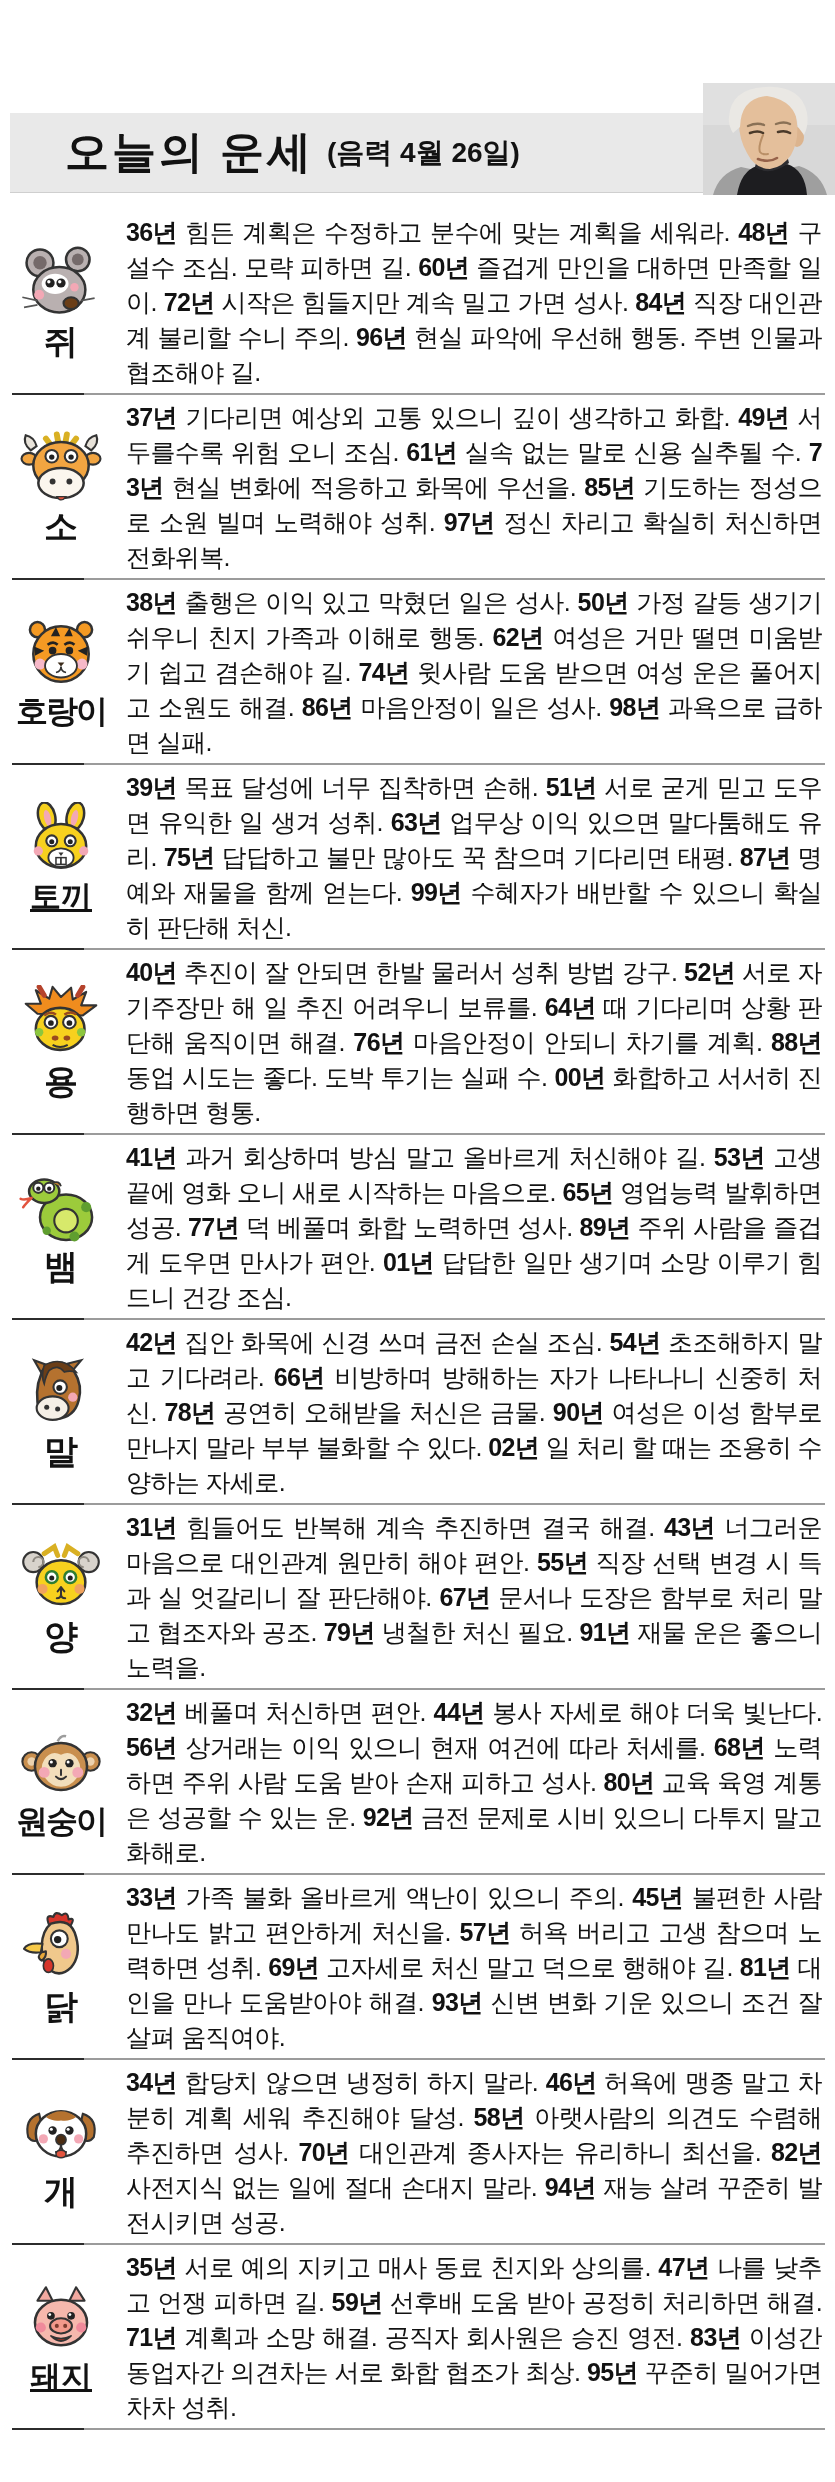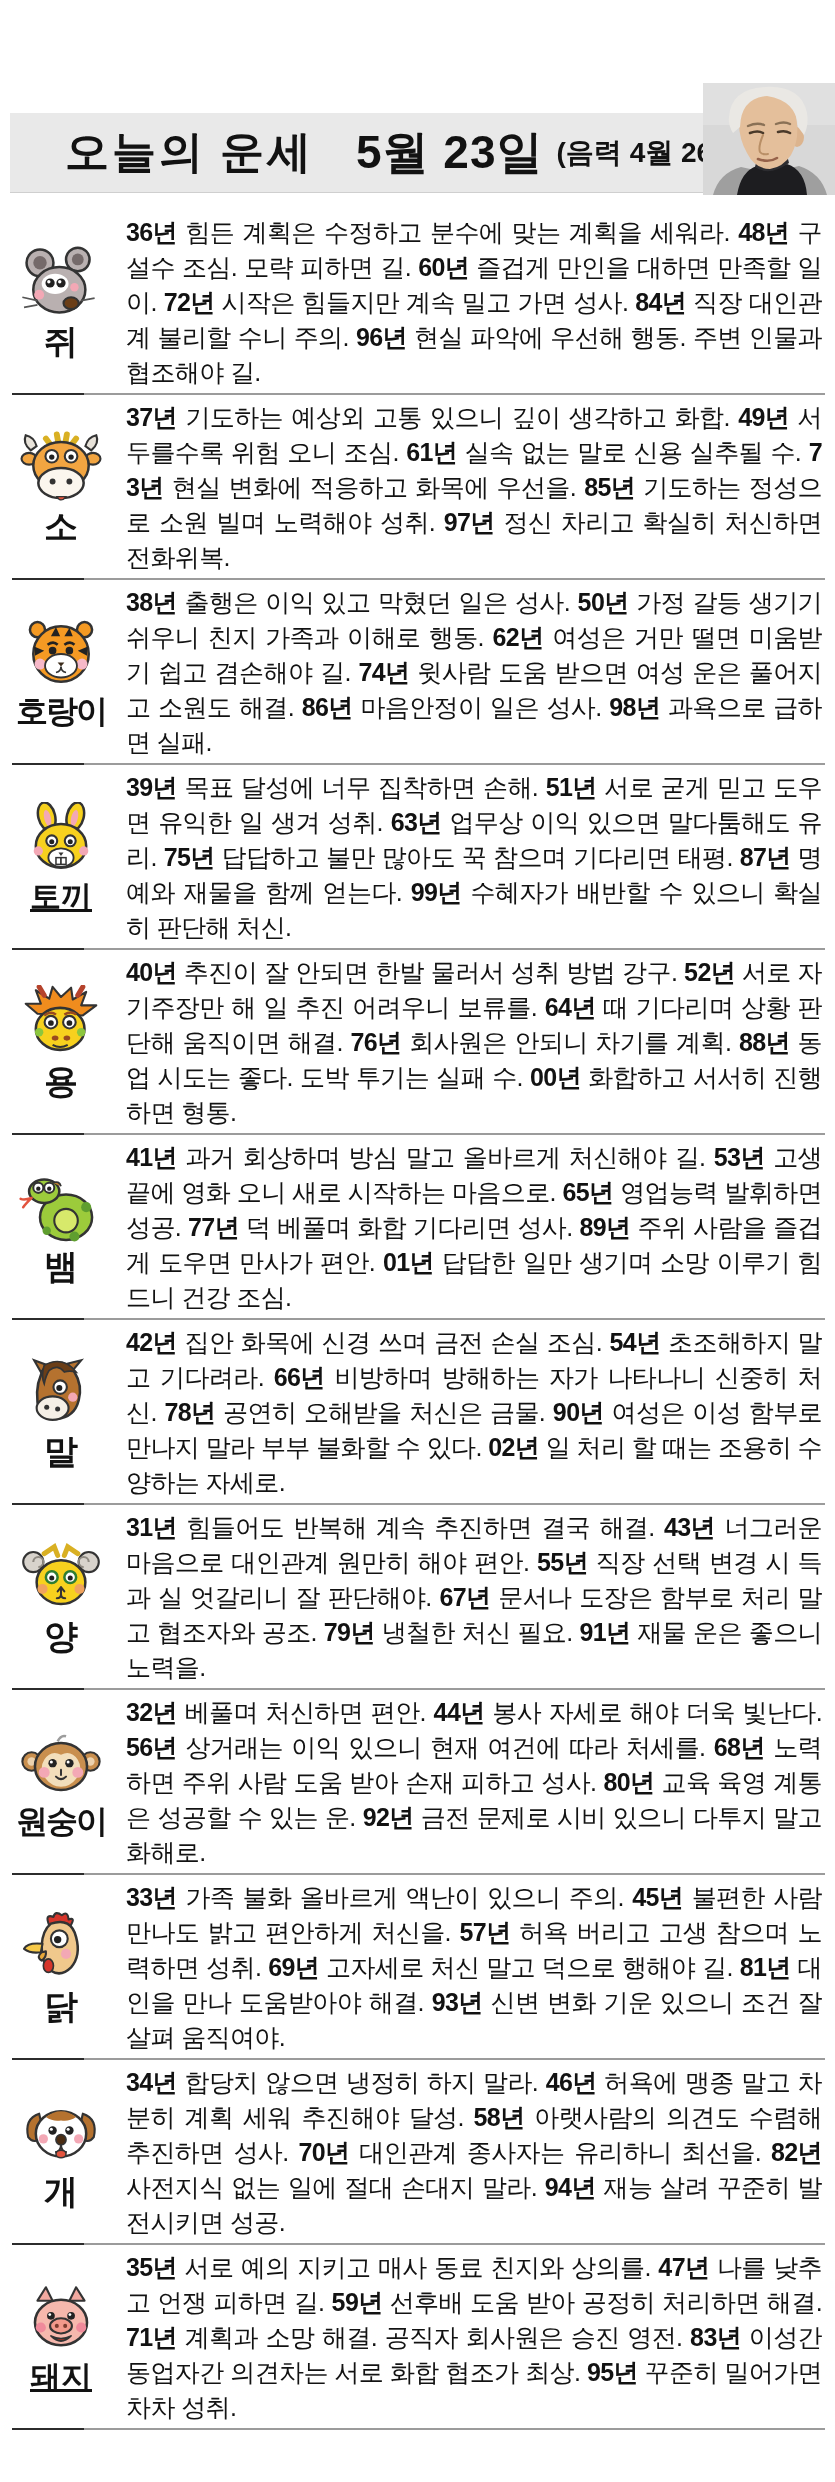--- a/index.html
+++ b/index.html
@@ -30,21 +30,20 @@
         word-break:break-all;letter-spacing:-0.6px;}
   .text b{font-weight:700;}
 </style>
 </head>
 <body>
 
 <div class="page">
 
   <div class="header-bar">
     <span class="hdr-title">오늘의 운세</span>
-    <span class="hdr-date">5월 23일</span>
     <span class="hdr-lunar">(음력 4월 26일)</span>
   </div>
 
   <div class="photo">
     <svg viewBox="0 0 132 112">
       <rect width="132" height="112" fill="#d8d8d8"></rect>
       <rect width="132" height="42" fill="#e0e0e0"></rect>
       <path d="M10 112 Q16 90 38 84 L66 90 L96 83 Q118 90 124 112 Z" fill="#9f9f9f"></path>
       <path d="M34 112 Q38 88 54 83 L68 87 L84 81 Q102 87 104 112 Z" fill="#1d1d20"></path>
       <path d="M52 84 Q66 94 86 80 L84 72 Q66 84 54 76 Z" fill="#2c2c30"></path>
@@ -99,21 +98,21 @@
     <circle cx="62" cy="31" r="7.5" fill="#fff" stroke="#333" stroke-width="2.5"></circle>
               <circle cx="62" cy="32" r="3.2" fill="#222"></circle>
     <ellipse cx="50" cy="63" rx="27" ry="18" fill="#fbf6ee" stroke="#333" stroke-width="3"></ellipse>
     <circle cx="40" cy="61" r="3.5" fill="#333"></circle>
               <circle cx="60" cy="61" r="3.5" fill="#333"></circle>
     <path d="M45 79 q5 8 11 0 z" fill="#e2543e" stroke="#333" stroke-width="1.5"></path>
   </svg>
           </span>
       <span class="label">소</span>
     </div>
-    <p class="text"><b>37년</b> <span>기도하는 예상외 고통 있으니 깊이 생각하고 화합.</span> <b>49년</b> <span>서두를수록 위험 오니 조심.</span> <b>61년</b> <span>실속 없는 말로 신용 실추될 수.</span> <b>73년</b> <span>현실 변화에 적응하고 화목에 우선을.</span> <b>85년</b> <span>기도하는 정성으로 소원 빌며 노력해야 성취.</span> <b>97년</b> <span>정신 차리고 확실히 처신하면 전화위복.</span> </p>
+    <p class="text"><b>37년</b> <span>기다리면 예상외 고통 있으니 깊이 생각하고 화합.</span> <b>49년</b> <span>서두를수록 위험 오니 조심.</span> <b>61년</b> <span>실속 없는 말로 신용 실추될 수.</span> <b>73년</b> <span>현실 변화에 적응하고 화목에 우선을.</span> <b>85년</b> <span>기도하는 정성으로 소원 빌며 노력해야 성취.</span> <b>97년</b> <span>정신 차리고 확실히 처신하면 전화위복.</span> </p>
   </section>
 
   <section class="row">
     <div class="animal-col">
       <span class="icon">
             <svg viewBox="0 0 100 90">
     <circle cx="22" cy="16" r="9" fill="#f59a23" stroke="#333" stroke-width="3"></circle>
     <circle cx="78" cy="16" r="9" fill="#f59a23" stroke="#333" stroke-width="3"></circle>
     <circle cx="50" cy="45" r="33" fill="#f59a23" stroke="#333" stroke-width="3"></circle>
     <path d="M44 13 l5 11 -11 0 z M60 14 l4 10 -10 0 z" fill="#222"></path>
@@ -173,21 +172,21 @@
     <path d="M30 36 q8 -6 14 -1 M54 35 q8 -5 14 0" stroke="#9a4a1e" stroke-width="3" fill="none"></path>
     <ellipse cx="43" cy="63" rx="4" ry="3" fill="#9a4a1e"></ellipse>
               <ellipse cx="57" cy="63" rx="4" ry="3" fill="#9a4a1e"></ellipse>
     <path d="M40 71 q9 5 18 0" stroke="#333" stroke-width="2.4" fill="none"></path>
     <circle cx="24" cy="56" r="5" fill="#8cc63e"></circle>
               <circle cx="74" cy="56" r="5" fill="#8cc63e"></circle>
   </svg>
           </span>
       <span class="label">용</span>
     </div>
-    <p class="text"><b>40년</b> <span>추진이 잘 안되면 한발 물러서 성취 방법 강구.</span> <b>52년</b> <span>서로 자기주장만 해 일 추진 어려우니 보류를.</span> <b>64년</b> <span>때 기다리며 상황 판단해 움직이면 해결.</span> <b>76년</b> <span>회사원은 안되니 차기를 계획.</span> <b>88년</b> <span>동업 시도는 좋다. 도박 투기는 실패 수.</span> <b>00년</b> <span>화합하고 서서히 진행하면 형통.</span> </p>
+    <p class="text"><b>40년</b> <span>추진이 잘 안되면 한발 물러서 성취 방법 강구.</span> <b>52년</b> <span>서로 자기주장만 해 일 추진 어려우니 보류를.</span> <b>64년</b> <span>때 기다리며 상황 판단해 움직이면 해결.</span> <b>76년</b> <span>마음안정이 안되니 차기를 계획.</span> <b>88년</b> <span>동업 시도는 좋다. 도박 투기는 실패 수.</span> <b>00년</b> <span>화합하고 서서히 진행하면 형통.</span> </p>
   </section>
 
   <section class="row">
     <div class="animal-col">
       <span class="icon">
             <svg viewBox="0 0 100 90">
     <ellipse cx="56" cy="56" rx="31" ry="27" fill="#9ccb3b" stroke="#333" stroke-width="3"></ellipse>
     <circle cx="56" cy="60" r="14" fill="#d7e96b" stroke="#333" stroke-width="2.5"></circle>
     <circle cx="80" cy="44" r="6" fill="#5f9e2f"></circle>
               <circle cx="66" cy="79" r="6" fill="#5f9e2f"></circle>
@@ -196,21 +195,21 @@
     <path d="M40 15 q8 -3 10 4" fill="#c9862e" stroke="#333" stroke-width="2"></path>
     <circle cx="23" cy="21" r="6" fill="#fff" stroke="#333" stroke-width="2.4"></circle>
               <circle cx="23" cy="22" r="2.6" fill="#222"></circle>
     <circle cx="36" cy="21" r="6" fill="#fff" stroke="#333" stroke-width="2.4"></circle>
               <circle cx="36" cy="22" r="2.6" fill="#222"></circle>
     <path d="M15 33 Q6 36 2 34 M15 33 Q8 40 5 44" stroke="#e2543e" stroke-width="3" fill="none" stroke-linecap="round"></path>
   </svg>
           </span>
       <span class="label">뱀</span>
     </div>
-    <p class="text"><b>41년</b> <span>과거 회상하며 방심 말고 올바르게 처신해야 길.</span> <b>53년</b> <span>고생 끝에 영화 오니 새로 시작하는 마음으로.</span> <b>65년</b> <span>영업능력 발휘하면 성공.</span> <b>77년</b> <span>덕 베풀며 화합 기다리면 성사.</span> <b>89년</b> <span>주위 사람을 즐겁게 도우면 만사가 편안.</span> <b>01년</b> <span>답답한 일만 생기며 소망 이루기 힘드니 건강 조심.</span> </p>
+    <p class="text"><b>41년</b> <span>과거 회상하며 방심 말고 올바르게 처신해야 길.</span> <b>53년</b> <span>고생 끝에 영화 오니 새로 시작하는 마음으로.</span> <b>65년</b> <span>영업능력 발휘하면 성공.</span> <b>77년</b> <span>덕 베풀며 화합 노력하면 성사.</span> <b>89년</b> <span>주위 사람을 즐겁게 도우면 만사가 편안.</span> <b>01년</b> <span>답답한 일만 생기며 소망 이루기 힘드니 건강 조심.</span> </p>
   </section>
 
   <section class="row">
     <div class="animal-col">
       <span class="icon">
             <svg viewBox="0 0 100 90">
     <path d="M26 20 L18 6 L34 12 Z M64 18 L74 6 L58 10 Z" fill="#b5722f" stroke="#333" stroke-width="2.5"></path>
     <path d="M32 12 Q54 2 66 20 Q76 36 71 54 Q66 74 45 76 Q25 76 22 56 Q19 32 32 12 Z" fill="#b5722f" stroke="#333" stroke-width="3"></path>
     <path d="M30 12 Q52 0 68 20 Q60 18 54 20 Q46 10 36 18 Q32 24 30 34 Q26 24 30 12 Z" fill="#6b3e17" stroke="#333" stroke-width="2"></path>
     <ellipse cx="40" cy="63" rx="19" ry="14" fill="#f5efe6" stroke="#333" stroke-width="2.5"></ellipse>

